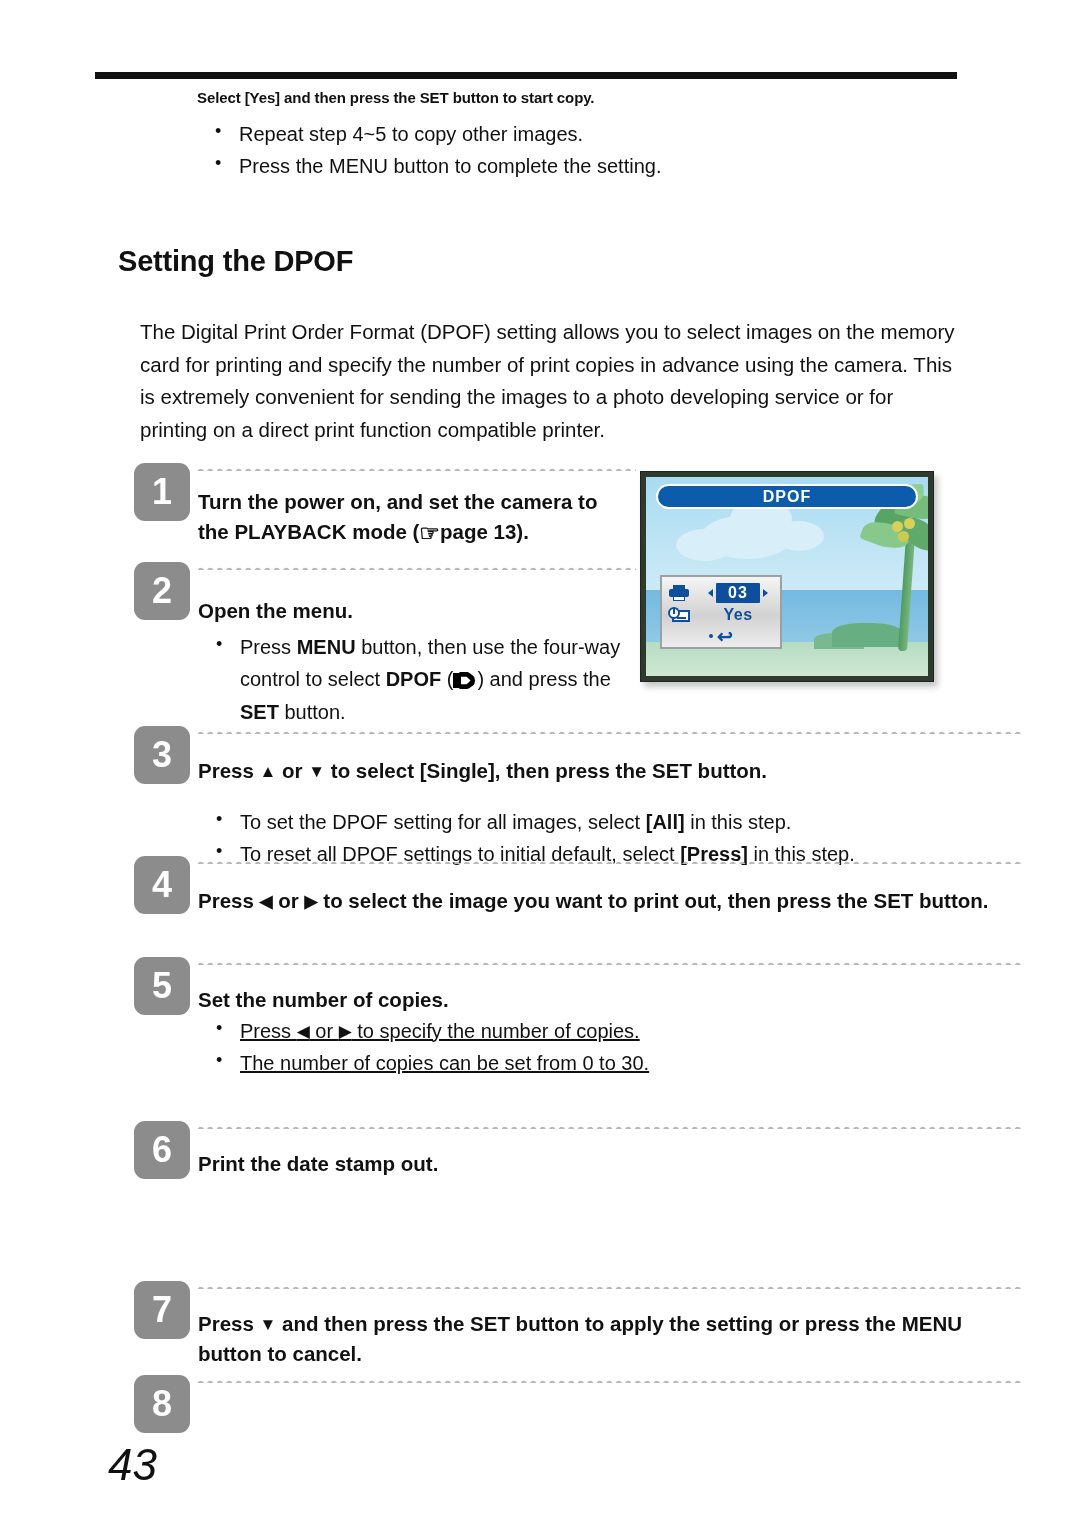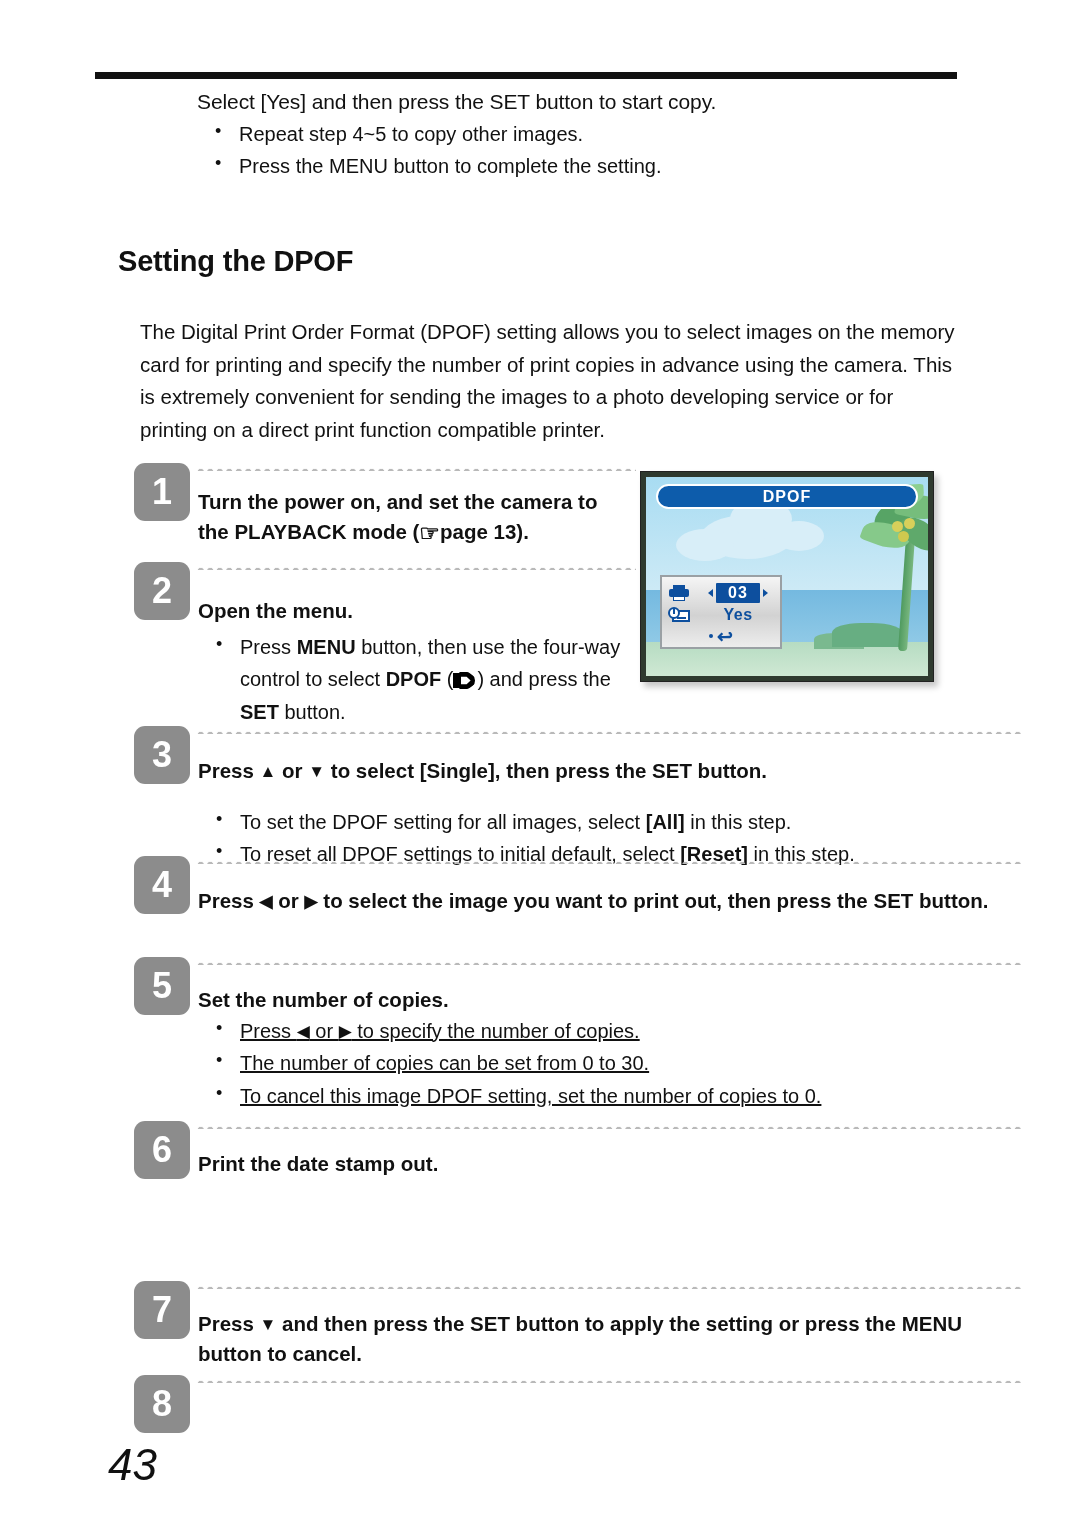--- a/index.html
+++ b/index.html
@@ -14,21 +14,21 @@
   .page{position:absolute;inset:0;}
 
   
   .top-rule{
     position:absolute;left:95px;top:72px;width:862px;height:7px;
     background:#111;
   }
 
   
   .bold-line{
-    font-weight:normal;font-size:21px;line-height:1.32;
+    font-weight:bold;font-size:15px;line-height:1.32;
     letter-spacing:-0.1px;
   }
   .b{font-weight:bold;}
 
   
   .bullets{list-style:none;margin:0;padding:0;}
   .bullets li{
     position:relative;padding-left:42px;font-size:20px;line-height:1.62;
   }
   .bullets li:before{
@@ -252,21 +252,21 @@
 
   <div class="step" style="top:726px;">
     <div class="badge">3</div>
     <div class="dots" style="width:826px;"></div>
     <div class="step-body" style="width:826px;top:30px;">
       <div class="step-title">
         Press <span class="ar">▲</span> or <span class="ar">▼</span> to select [Single], then press the SET button.
       </div>
       <ul class="bullets" style="margin-top:20px;">
         <li>To set the DPOF setting for all images, select <span class="b">[All]</span> in this step.</li>
-        <li>To reset all DPOF settings to initial default, select <span class="b">[Reset]</span> in this step.</li>
+        <li>To reset all DPOF settings to initial default, select <span class="b">[Press]</span> in this step.</li>
       </ul>
     </div>
   </div>
 
   <div class="step" style="top:856px;">
     <div class="badge">4</div>
     <div class="dots" style="width:826px;"></div>
     <div class="step-body" style="width:826px;top:30px;">
       <div class="step-title">
         Press <span class="ar">◀</span> or <span class="ar">▶</span> to select the image you want to print out, then press the SET button.
@@ -277,21 +277,20 @@
   <div class="step" style="top:957px;">
     <div class="badge">5</div>
     <div class="dots" style="width:826px;"></div>
     <div class="step-body" style="width:826px;top:28px;">
       <div class="step-title">Set the number of copies.</div>
       <ul class="bullets" style="text-decoration:underline;">
         <li>
           Press <span class="ar">◀</span> or <span class="ar">▶</span> to specify the number of copies.
         </li>
         <li><span>The number of copies can be set from 0 to 30.</span></li>
-        <li><span>To cancel this image DPOF setting, set the number of copies to 0.</span></li>
       </ul>
     </div>
   </div>
 
   <div class="step" style="top:1121px;">
     <div class="badge">6</div>
     <div class="dots" style="width:826px;"></div>
     <div class="step-body" style="width:826px;top:28px;">
       <div class="step-title">Print the date stamp out.</div>
     </div>

